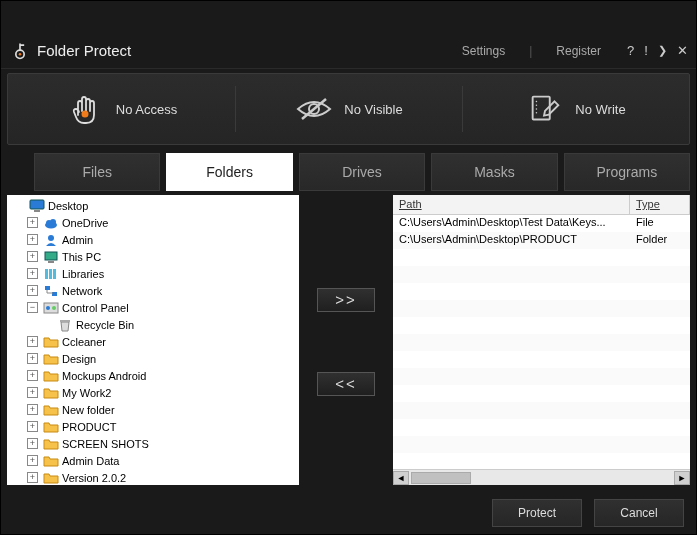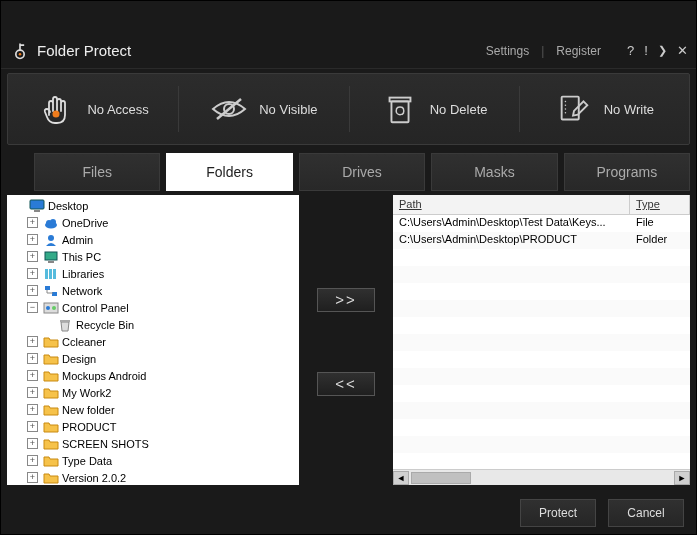--- a/index.html
+++ b/index.html
@@ -37,21 +37,21 @@
     flex: 1;
   }
   .app-title {
     font-size: 15px;
     color: #eee;
     font-weight: 400;
   }
   .title-links {
     display: flex;
     align-items: center;
-    gap: 0;
+    gap: 12px;
     font-size: 12px;
     color: #aaa;
   }
   .title-links span.link { cursor: pointer; padding: 0 8px; }
   .title-links span.sep { color: #555; padding: 0 4px; }
   .win-controls {
     display: flex;
     align-items: center;
     gap: 10px;
     margin-left: 18px;
@@ -228,21 +228,21 @@
   .footer {
     height: 42px;
     display: flex;
     align-items: center;
     justify-content: flex-end;
     gap: 12px;
     padding-right: 12px;
     background: #1a1a1a;
   }
   .btn {
-    width: 76px;
+    width: 90px;
     height: 28px;
     background: linear-gradient(#303030,#262626);
     border: 1px solid #444;
     color: #ddd;
     font-size: 12px;
     display:flex;align-items:center;justify-content:center;
     cursor: pointer;
   }
 </style>
 </head>
@@ -286,30 +286,20 @@
     </div>
     <div class="option">
       <span class="opt-icon">
         <svg viewBox="0 0 40 40" width="42" height="42">
           <path d="M4 20 Q20 6 36 20 Q20 34 4 20 Z" fill="none" stroke="#ccc" stroke-width="2"></path>
           <circle cx="20" cy="20" r="5" fill="none" stroke="#ccc" stroke-width="2"></circle>
           <line x1="8" y1="30" x2="32" y2="10" stroke="#ccc" stroke-width="2.5"></line>
         </svg>
       </span>
       <span class="option-label">No Visible</span>
-    </div>
-    <div class="option">
-      <span class="opt-icon">
-        <svg viewBox="0 0 40 40" width="38" height="38">
-          <rect x="11" y="12" width="18" height="22" rx="1" fill="none" stroke="#ccc" stroke-width="2"></rect>
-          <rect x="9" y="8" width="22" height="4" fill="none" stroke="#ccc" stroke-width="2"></rect>
-          <path d="M16 22 a4 4 0 1 0 8 0 a4 4 0 1 0 -8 0 M16 20 l2 -2 M24 24 l-2 2 M22 18 l2 2" fill="none" stroke="#ccc" stroke-width="1.6"></path>
-        </svg>
-      </span>
-      <span class="option-label">No Delete</span>
     </div>
     <div class="option">
       <span class="opt-icon">
         <svg viewBox="0 0 40 40" width="38" height="38">
           <rect x="7" y="7" width="18" height="24" rx="1" fill="none" stroke="#ccc" stroke-width="2"></rect>
           <circle cx="11" cy="12" r="0.8" fill="#ccc"></circle>
             <circle cx="11" cy="16" r="0.8" fill="#ccc"></circle>
             <circle cx="11" cy="20" r="0.8" fill="#ccc"></circle>
             <circle cx="11" cy="24" r="0.8" fill="#ccc"></circle>
           <path d="M30 12 l4 4 l-10 10 l-5 1 l1 -5 z" fill="none" stroke="#ccc" stroke-width="2"></path>
@@ -477,21 +467,21 @@
             </span>
             <span>SCREEN SHOTS</span>
           </div>
           <div class="tree-item indent2">
             <span class="pm">+</span>
             <span class="ico">
               <svg width="16" height="14">
                 <path d="M1 3 h5 l1 2 h8 v7 h-14 z" fill="#f6c24a" stroke="#c98a10"></path>
               </svg>
             </span>
-            <span>Type Data</span>
+            <span>Admin Data</span>
           </div>
           <div class="tree-item indent2">
             <span class="pm">+</span>
             <span class="ico">
               <svg width="16" height="14">
                 <path d="M1 3 h5 l1 2 h8 v7 h-14 z" fill="#f6c24a" stroke="#c98a10"></path>
               </svg>
             </span>
             <span>Version 2.0.2</span>
           </div>

